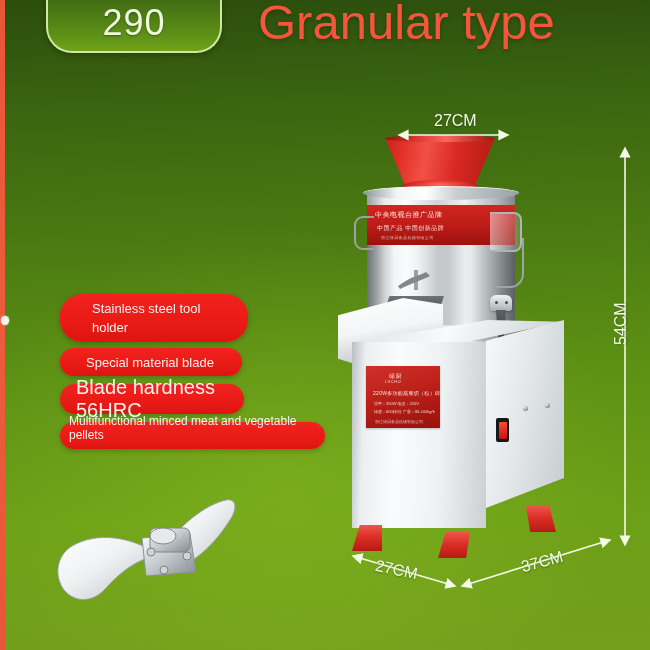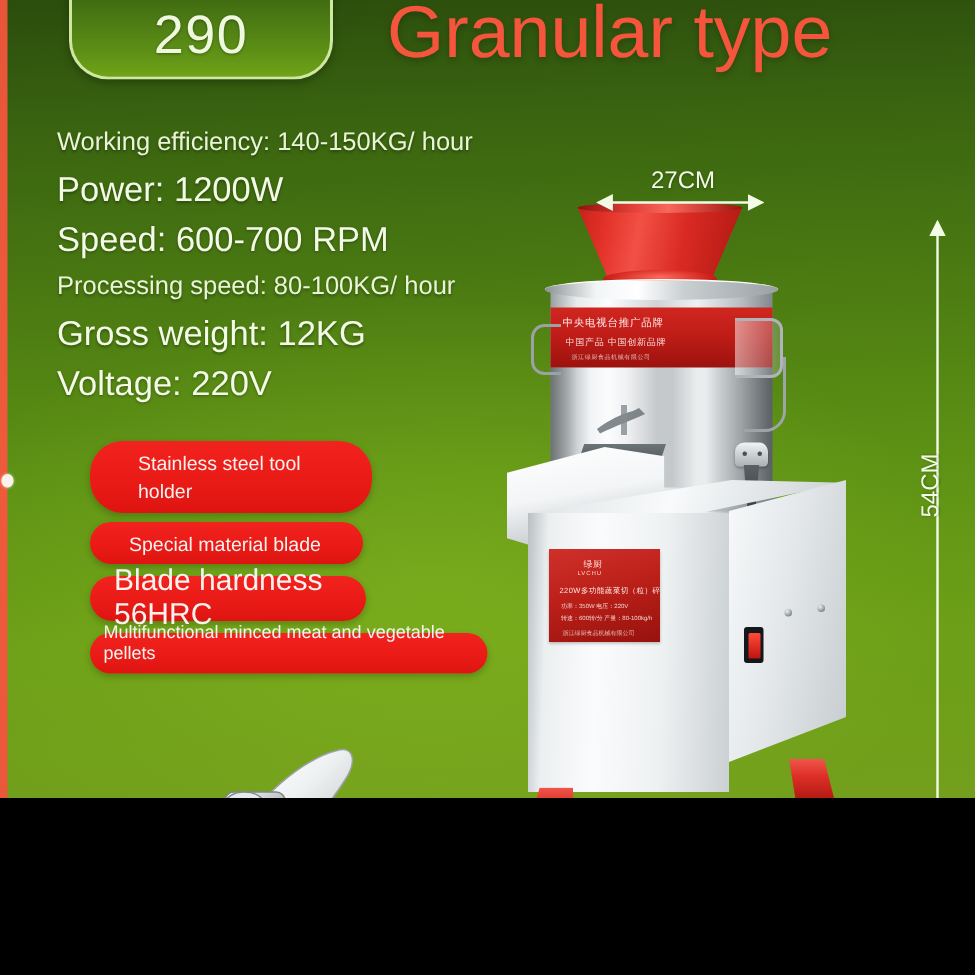--- a/index.html
+++ b/index.html
@@ -2,21 +2,21 @@
 <html><head>
 <meta charset="utf-8">
 <style>
   html,body{margin:0;padding:0;}
   body{
     width:650px;height:650px;overflow:hidden;
     font-family:"Liberation Sans", sans-serif;
     background:#000;
   }
   #poster{
-    position:relative;width:650px;height:532px;overflow:hidden;
+    position:relative;width:650px;height:650px;overflow:hidden;
     background:linear-gradient(178deg,#2b4d0d 0%,#3a6410 16%,#4c7c12 38%,#5d9114 58%,#6c9f17 78%,#739f1c 100%);
   }
   
   #glow{
     position:absolute;left:-5%;top:30%;width:110%;height:80%;
     background:radial-gradient(ellipse at 45% 55%, rgba(150,200,40,.35) 0%, rgba(150,200,40,0) 62%);
     pointer-events:none;
   }
   
   .left-rail{
@@ -225,28 +225,20 @@
   <div id="glow"></div>
   <div class="left-rail"></div>
   <div class="rail-dot"></div>
 
   <div class="badge-290">
     <span>290</span>
   </div>
 
   <div class="title">Granular type</div>
 
-  <div class="specs">
-    <div class="spec sm">Working efficiency: 140-150KG/ hour</div>
-    <div class="spec lg">Power: 1200W</div>
-    <div class="spec lg">Speed: 600-700 RPM</div>
-    <div class="spec sm">Processing speed: 80-100KG/ hour</div>
-    <div class="spec lg">Gross weight: 12KG</div>
-    <div class="spec lg">Voltage: 220V</div>
-  </div>
 
   <div class="pills">
     <div class="pill pill-1">
       <span>Stainless steel tool holder</span>
     </div>
     <div class="pill pill-2">
       <span>Special material blade</span>
     </div>
     <div class="pill pill-3">
       <span>Blade hardness 56HRC</span>

